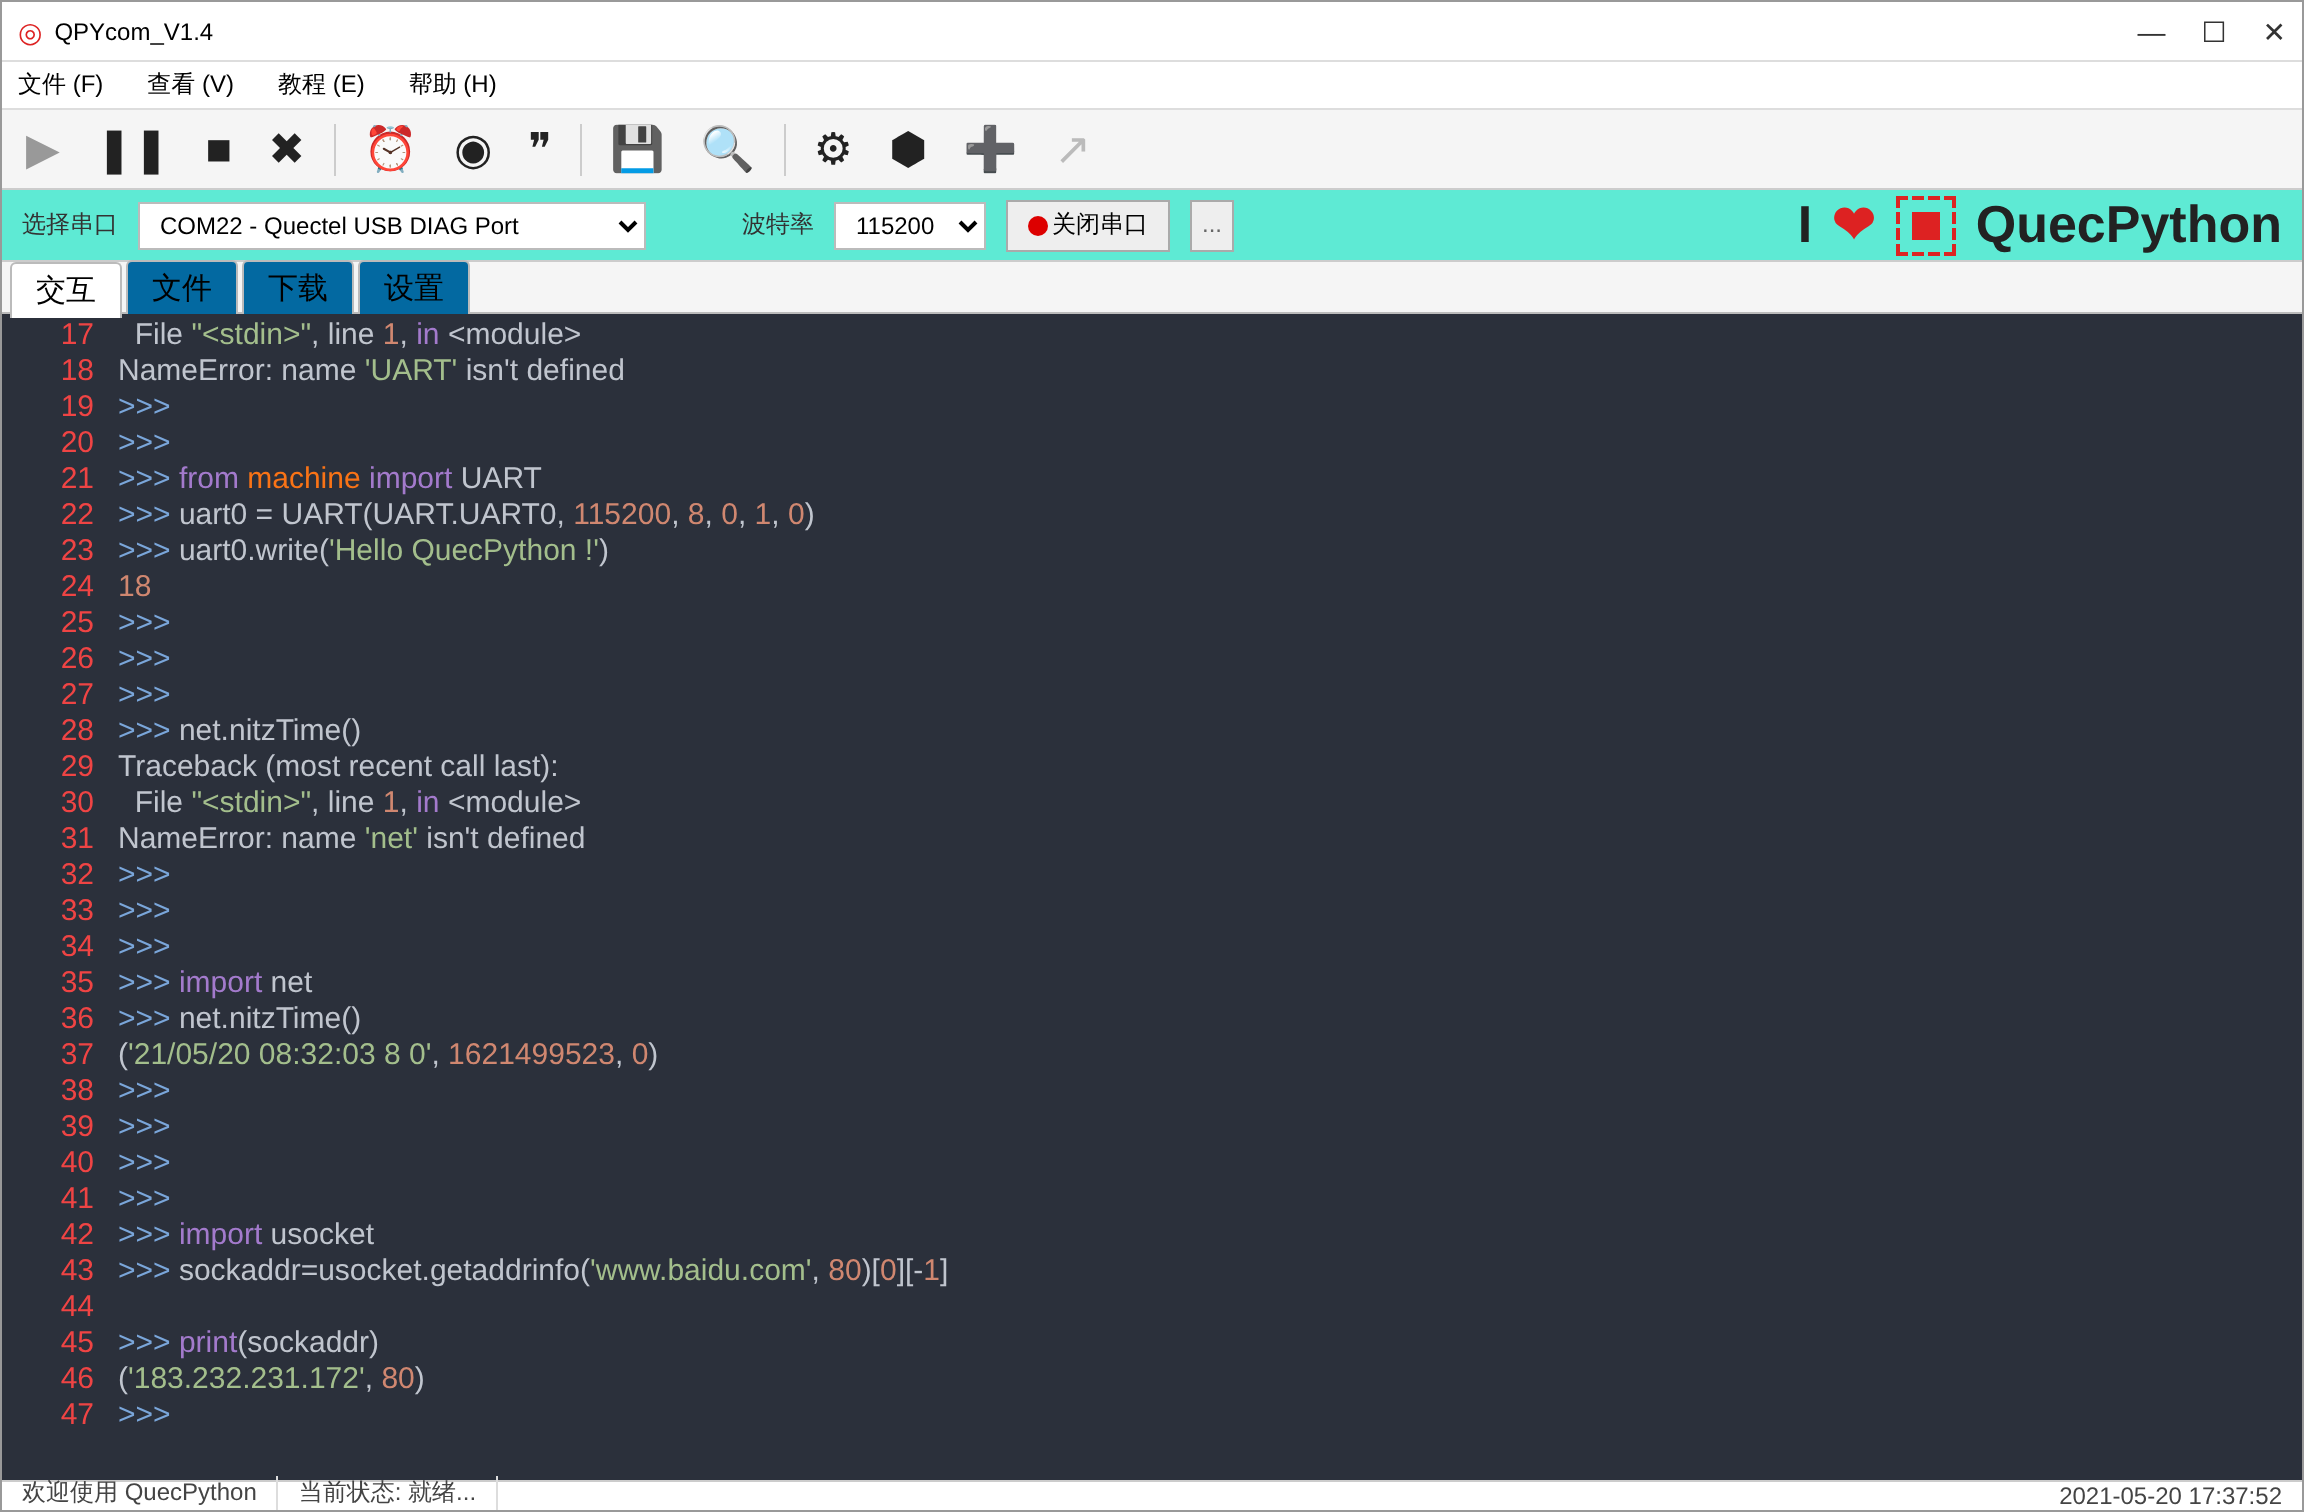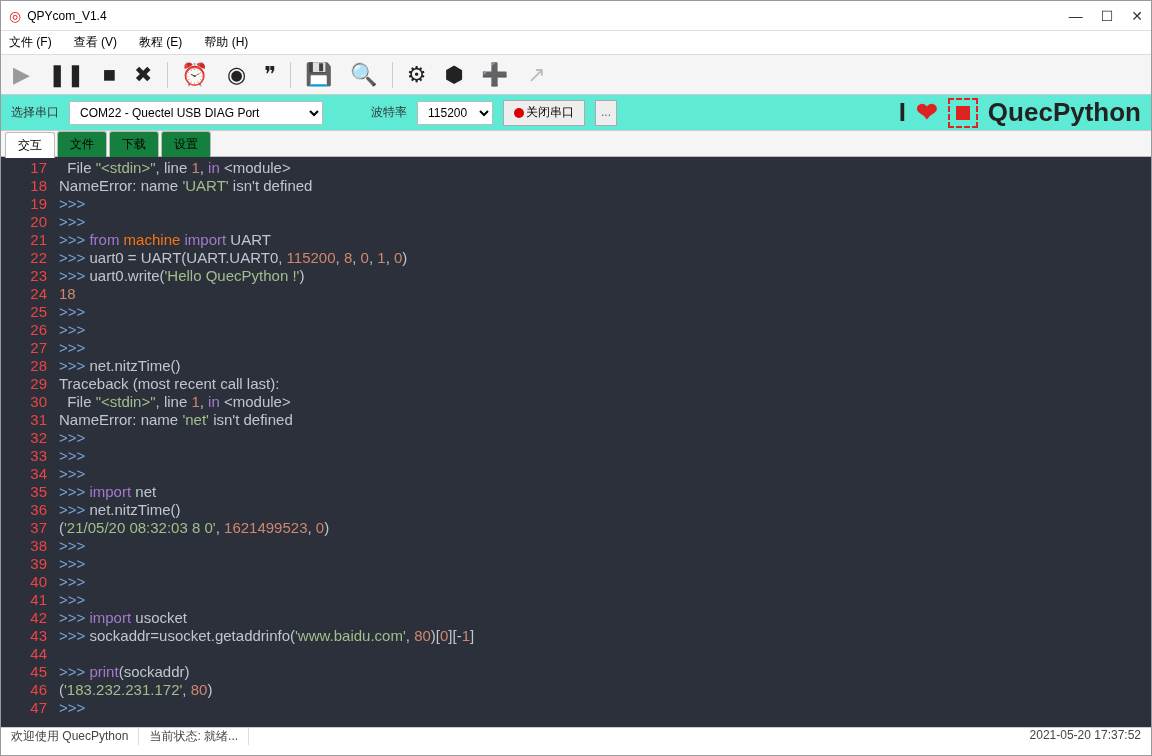--- a/index.html
+++ b/index.html
@@ -19,33 +19,33 @@
 select,.dd{height:24px;border:1px solid #bbb;background:#fff;font-size:12px;padding:0 6px}
 .dd.port{width:254px}
 .dd.baud{width:76px}
 .closeport{display:flex;align-items:center;gap:2px;border:1px solid #aaa;background:#eee;height:26px;padding:0 10px;cursor:pointer}
 .reddot{width:10px;height:10px;background:#d00;border-radius:50%}
 .morebtn{width:22px;height:26px;border:1px solid #aaa;background:#eee;text-align:center;line-height:22px;cursor:pointer;color:#666}
 .branding{margin-left:auto;display:flex;align-items:center;gap:10px;font-size:26px;font-weight:700;color:#222}
 .heart{color:#d22}
 .qplogo{width:30px;height:30px;border:2px dashed #d22;position:relative}
 .qplogo:before{content:"";position:absolute;inset:6px;background:#d22}
-.tabs{height:26px;background:#f5f5f5;display:flex;align-items:flex-start;padding:0 4px;font-size:12px;border-bottom:1px solid #bbb}
-.tab{padding:4px 12px;border:1px solid #bbb;border-bottom:none;background:#15803d;margin-right:2px;cursor:pointer;border-radius:3px 3px 0 0}
+.tabs{height:26px;background:#f5f5f5;display:flex;align-items:center;padding:0 4px;font-size:15px;border-bottom:1px solid #bbb}
+.tab{padding:4px 12px;border:1px solid #bbb;border-bottom:none;background:#0369a1;margin-right:2px;cursor:pointer;border-radius:3px 3px 0 0}
 .tab.active{background:#fff;position:relative;top:1px}
 .editor{flex:1;background:#2b303b;overflow:auto;font-family:Consolas,monospace;font-size:15px;line-height:18px;padding:2px 0}
 .line{display:flex;white-space:pre}
 .gut{width:58px;text-align:right;padding-right:12px;color:#ef4444;user-select:none}
 .code{flex:1;color:#c0c5ce}
 .kw{color:#a37acc} 
 .fn{color:#f97316} 
 .str{color:#a3be8c} 
 .num{color:#d08770} 
 .prompt{color:#7aa6da}
-.statusbar{height:28px;background:#fff;border-top:1px solid #ccc;display:flex;align-items:flex-start;font-size:12px;color:#444}
+.statusbar{height:15px;background:#fff;border-top:1px solid #ccc;display:flex;align-items:flex-end;font-size:12px;color:#444}
 .statusbar .cell{padding:0 10px;border-right:1px solid #ddd}
 .statusbar .time{margin-left:auto;padding:0 10px}
 </style>
 </head>
 <body>
 
 <div class="titlebar">
   <span class="app-icon">◎</span>
   <span class="title">QPYcom_V1.4</span>
   <div class="winbtns">

